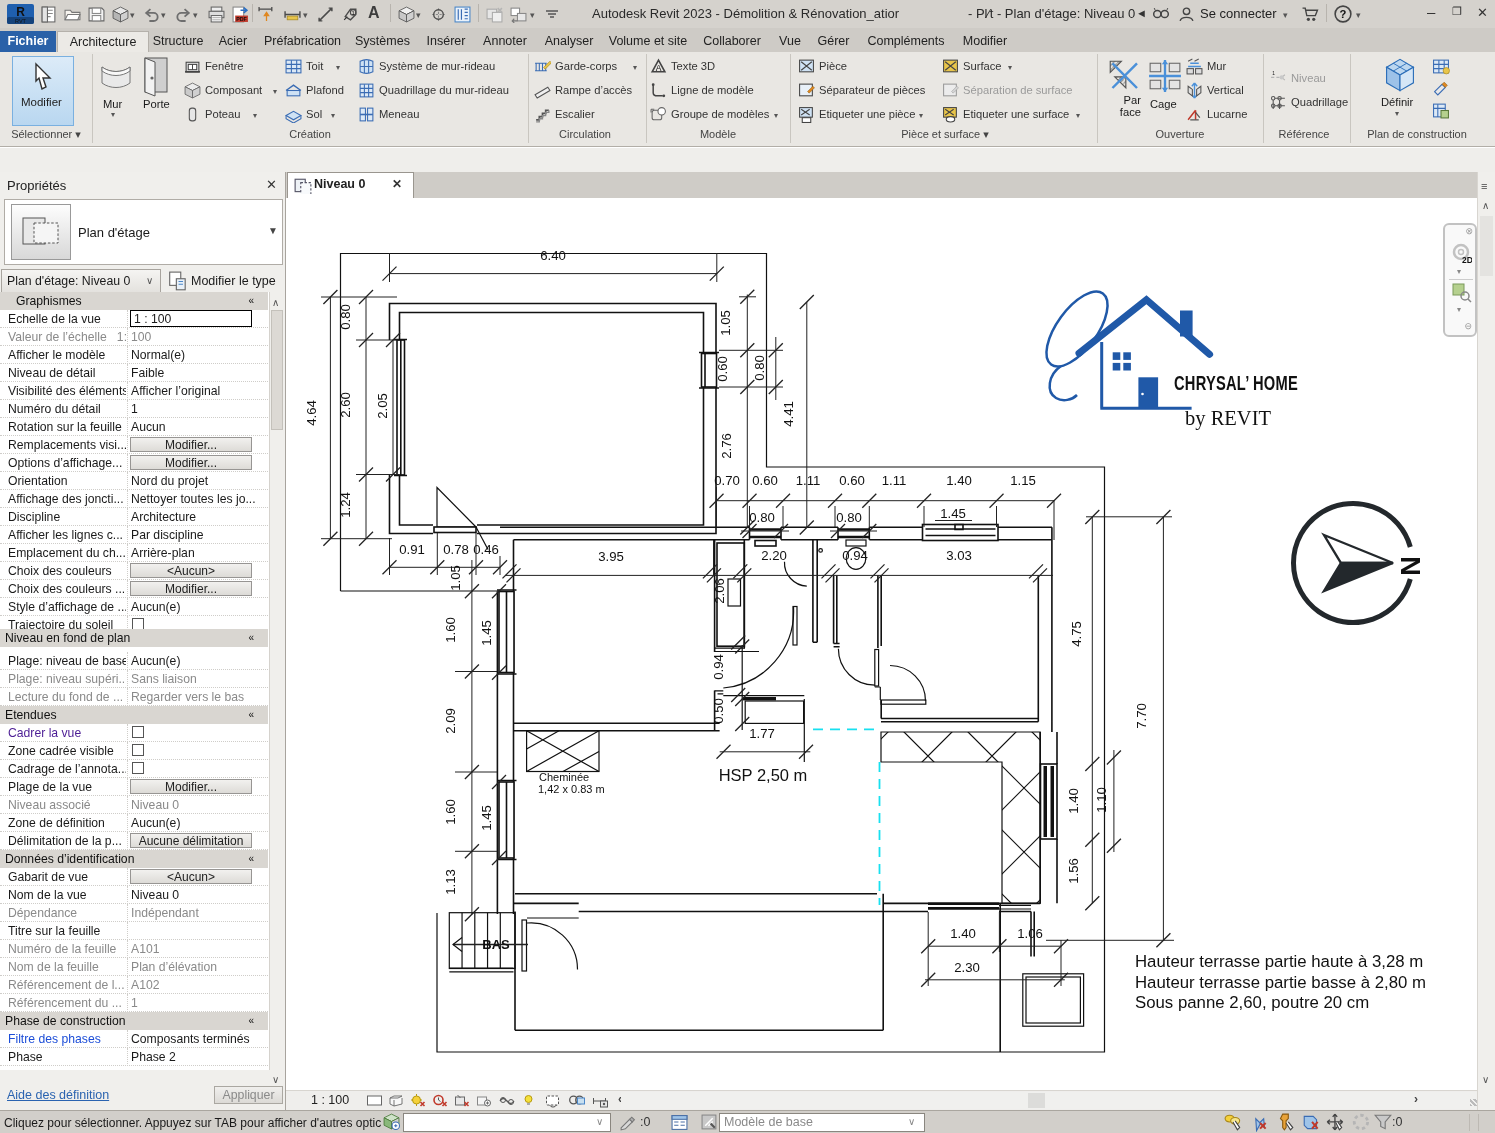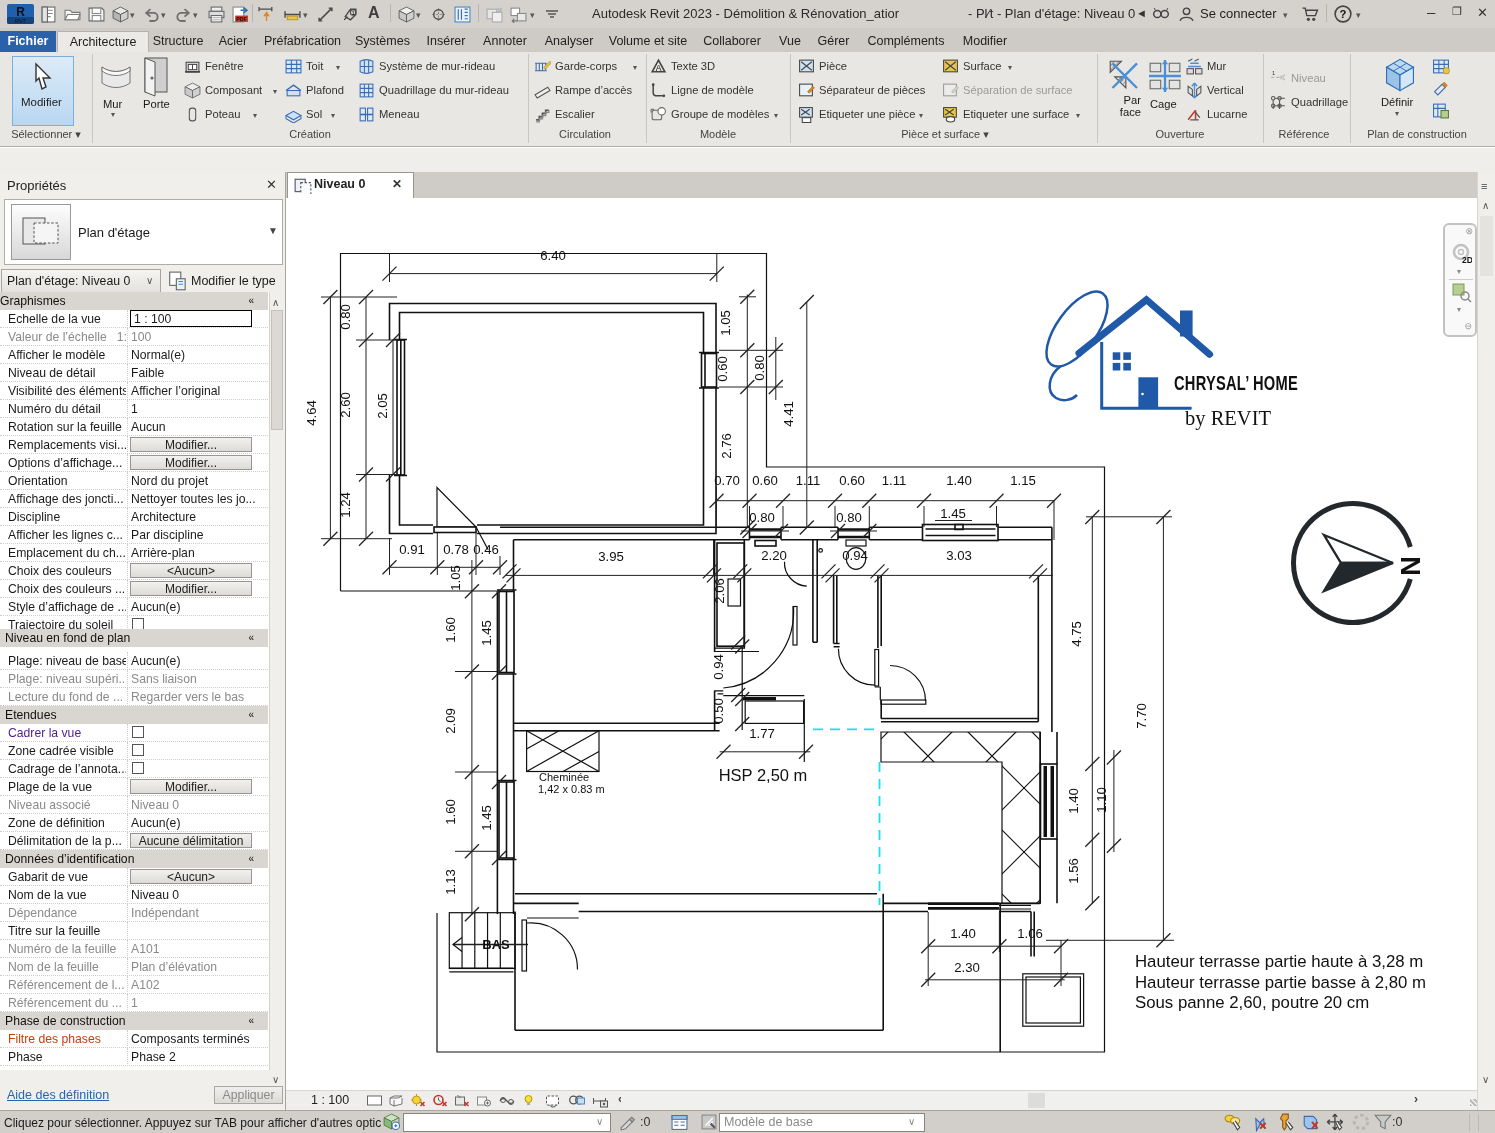--- a/index.html
+++ b/index.html
@@ -425,21 +425,21 @@
     <div class="t" style="left:7px;top:102px;font-size:12.3px">Plan d'étage: Niveau 0</div>
     <div class="t" style="left:146px;top:103px;font-size:10px;color:#555">∨</div>
     <svg class="icon" style="left:168px;top:99px" width="20" height="21" viewBox="0 0 17 19">
       <rect x="1" y="1" width="10" height="12" fill="#fff" stroke="#666"></rect>
       <rect x="7" y="7" width="8" height="10" fill="#e8f0f8" stroke="#666"></rect>
       <path d="M9,9.5 h4 M9,12 h4" stroke="#4a86c8"></path>
     </svg>
     <div class="t" style="left:191px;top:102px;font-size:12.5px">Modifier le type</div>
   </div>
 <div class="abs" style="left:0;top:291.5px;width:285px;height:778px;background:#fff">
-    <div class="phead" style="top:0.0px"><span style="margin-left:0">Graphismes</span><span style="position:absolute;right:14px;top:0;font-size:10px">«</span></div>
+    <div class="phead" style="top:0.0px"><span style="margin-left:16px">Graphismes</span><span style="position:absolute;right:14px;top:0;font-size:10px">«</span></div>
     <div class="prow" style="top:18.0px">
       <div class="lbl" style="color:#1a1a1a">Echelle de la vue</div>
       <div class="vline"></div>
       <div class="val" style="left:130px;top:0px;border:1.4px solid #000;width:122px;height:17px;line-height:16px;padding-left:3px">1 : 100</div>
     </div>
     <div class="prow" style="top:36.0px">
       <div class="lbl" style="color:#8a8a8a">Valeur de l’échelle&nbsp;&nbsp;&nbsp;1:</div>
       <div class="vline"></div>
       <div class="val" style="color:#8a8a8a">100</div>
     </div>
@@ -611,21 +611,21 @@
       <div class="vline"></div>
       <div class="val" style="color:#8a8a8a">A102</div>
     </div>
     <div class="prow" style="top:702.0px">
       <div class="lbl" style="color:#8a8a8a">Référencement du ...</div>
       <div class="vline"></div>
       <div class="val" style="color:#8a8a8a">1</div>
     </div>
     <div class="phead" style="top:720.0px"><span style="margin-left:5px">Phase de construction</span><span style="position:absolute;right:14px;top:0;font-size:10px">«</span></div>
     <div class="prow" style="top:738.0px">
-      <div class="lbl" style="color:#c2410c">Filtre des phases</div>
+      <div class="lbl" style="color:#1d4ed8">Filtre des phases</div>
       <div class="vline"></div>
       <div class="val">Composants terminés</div>
     </div>
     <div class="prow" style="top:756.0px">
       <div class="lbl" style="color:#1a1a1a">Phase</div>
       <div class="vline"></div>
       <div class="val">Phase 2</div>
     </div>
   </div>
 <div class="abs" style="left:269px;top:291.5px;width:16px;height:778px;background:#f0efec;border-left:1px solid #d5d2cd"></div>

